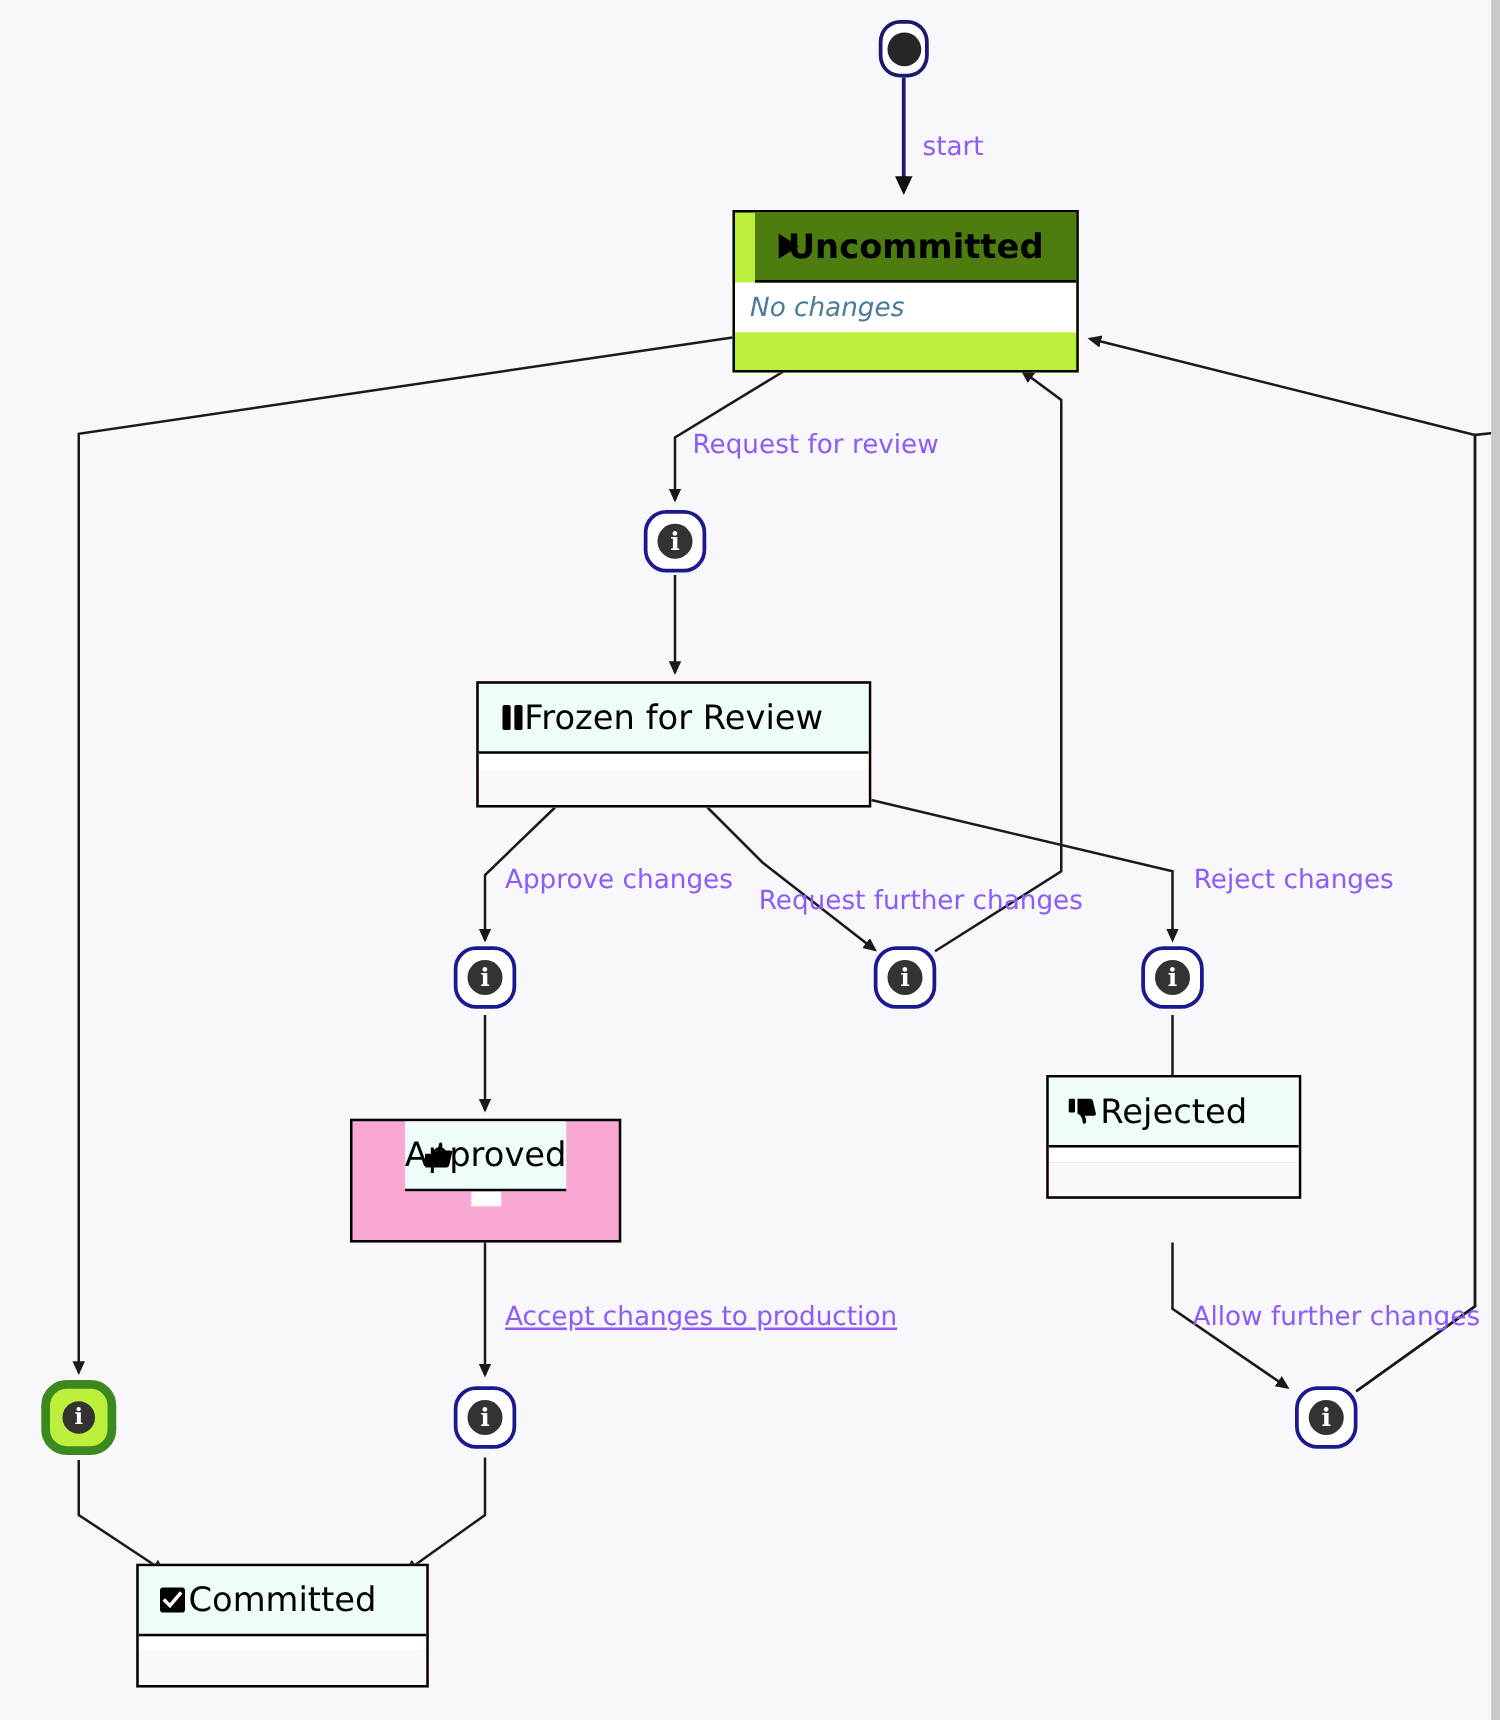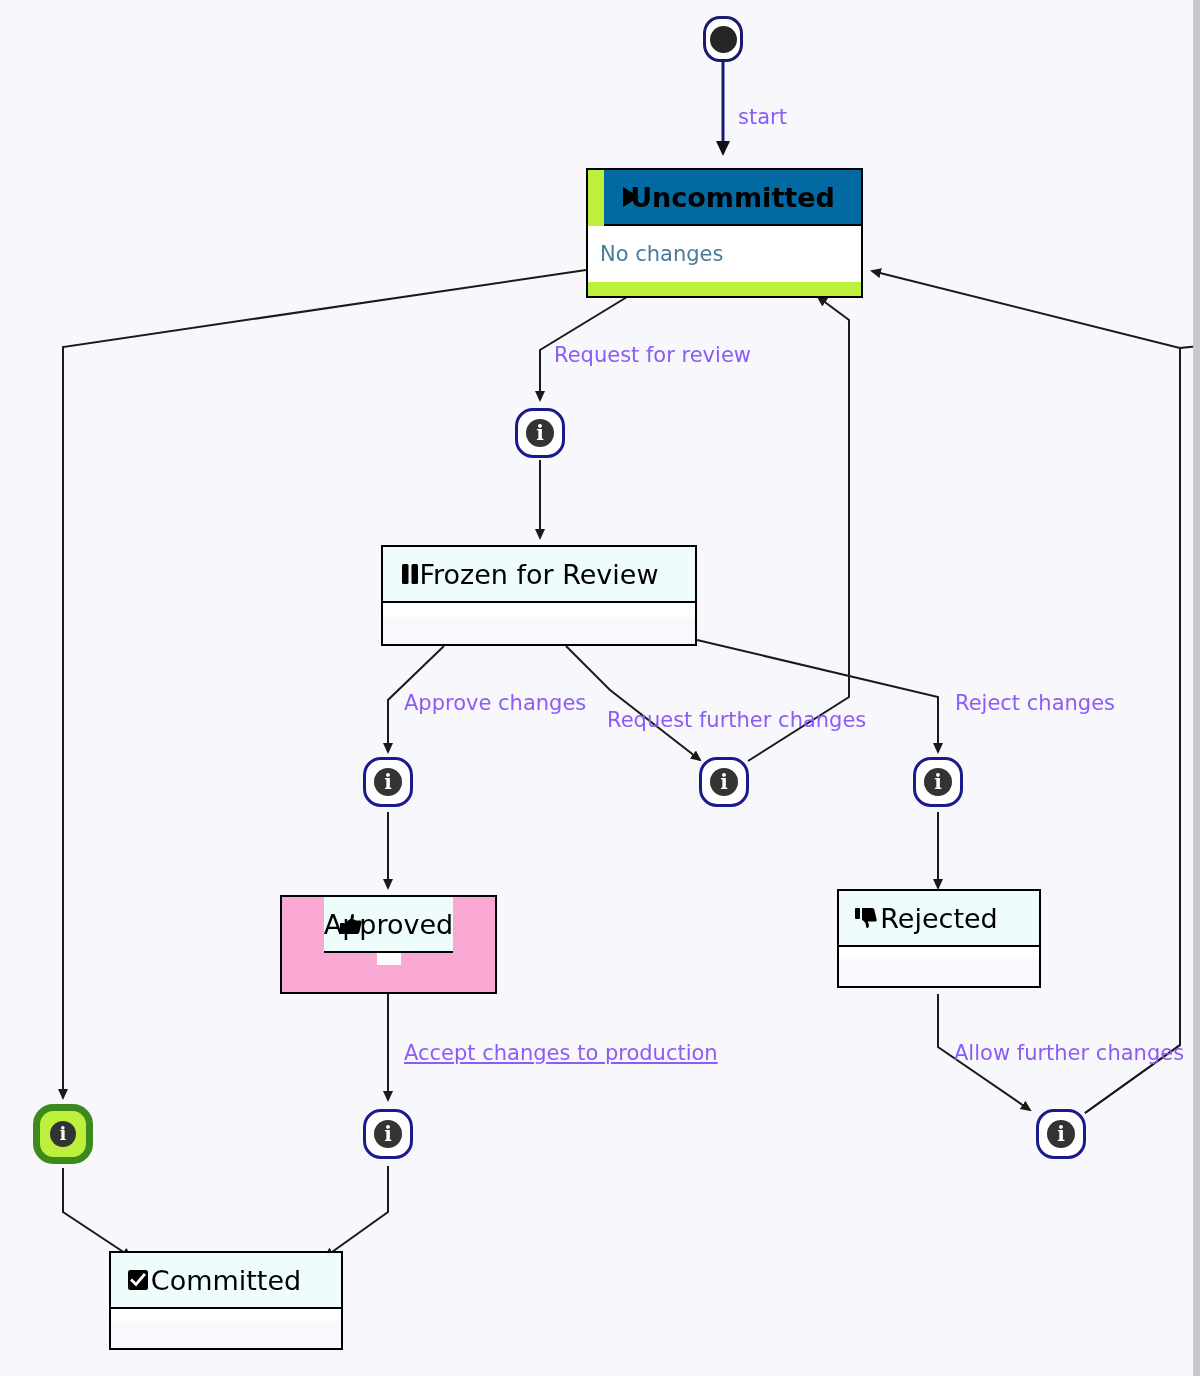--- a/index.html
+++ b/index.html
@@ -63,21 +63,21 @@
     color: #4a7b99;
     white-space: nowrap;
   }
   .state-foot {
     background: #f8f8fd;
     flex: 1 1 auto;
   }
 
   
   .state-box.hl { background: #bdf03c; }
-  .state-box.hl .state-header { background: #0369a1; margin-left: 16px; }
+  .state-box.hl .state-header { background: #4d7c0f; margin-left: 16px; }
   .state-box.hl .state-title { font-weight: bold; }
   .state-box.hl .state-foot { background: #bdf03c; }
 
   
   #start-node {
     position: absolute;
     width: 40px; height: 46px;
     border: 3px solid #1a1a6e;
     border-radius: 42% / 38%;
     background: #ffffff;
@@ -223,21 +223,21 @@
 
   <div class="state-box hl" style="left:586px; top:168px; width:277px; height:130px;">
     <div class="state-header" style="height:56px;">
       <span class="state-icon">
         <svg width="22" height="24" viewBox="0 0 22 24">
           <path d="M3,2 L19,12 L3,22 Z" fill="#000"></path>
         </svg>
       </span>
       <span class="state-title">Uncommitted</span>
     </div>
-    <div class="state-body" style="height:56px;">
+    <div class="state-body" style="height:40px;font-style:italic;">
       <span class="state-desc">No changes</span>
     </div>
     <div class="state-foot"></div>
   </div>
 
   <div class="state-box" style="left:381px; top:545px; width:316px; height:101px;">
     <div class="state-header" style="height:56px;">
       <span class="state-icon">
         <svg width="20" height="22" viewBox="0 0 20 22">
           <rect x="2" y="1" width="6.5" height="20" rx="1.5" fill="#000"></rect>
@@ -264,21 +264,21 @@
         </svg>
       </span>
       <span class="state-title">Approved</span>
     </div>
     <div class="state-body" style="height:12px;">
       <span class="state-desc"></span>
     </div>
     <div class="state-foot"></div>
   </div>
 
-  <div class="state-box" style="left:837px; top:889px; width:204px; height:99px;">
+  <div class="state-box" style="left:837px; top:860px; width:204px; height:99px;">
     <div class="state-header" style="height:56px;">
       <span class="state-icon">
         <svg width="24" height="24" viewBox="0 0 24 24">
           <rect x="1" y="2" width="5" height="11" rx="1" fill="#000"></rect>
           <path d="M8,2 L8,14 C8,14 10.5,15 11.5,17.5 C12.2,19.2 11.8,22 13.4,22
                    C15,22 15.2,19.8 14.6,17.8 C14.3,16.8 13.8,15.6 13.8,15.6
                    L21,15.6 C22.4,15.6 23,14.6 22.6,13.4 L20.4,4
                    C20.1,2.8 19.4,2 18.2,2 Z" fill="#000"></path>
         </svg>
       </span>

